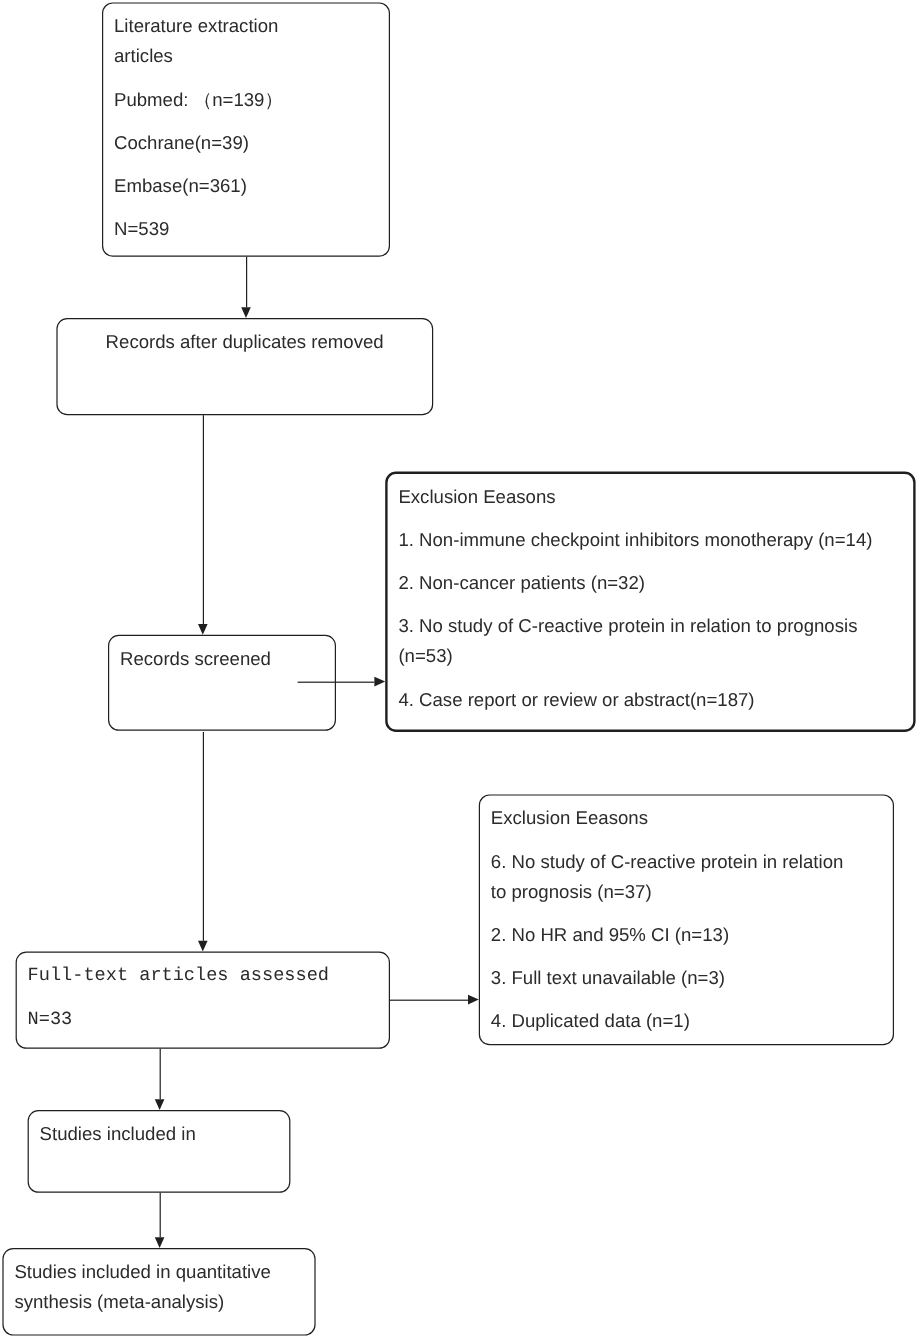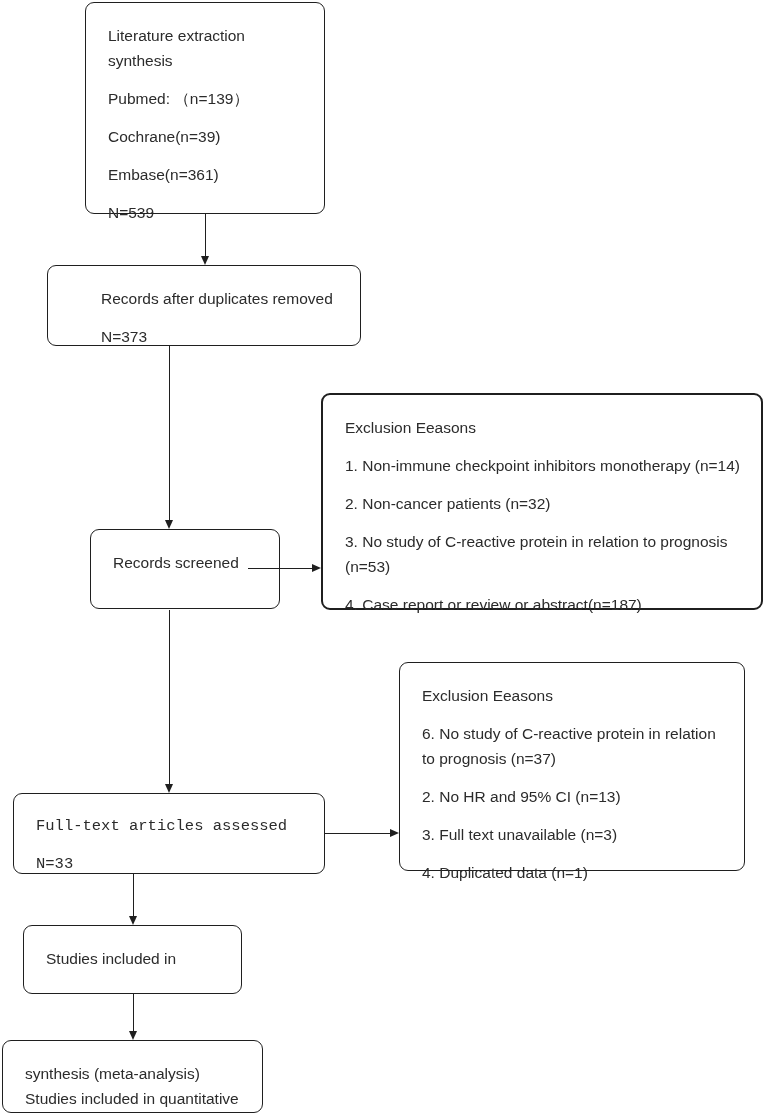--- a/index.html
+++ b/index.html
@@ -21,21 +21,21 @@
     position:absolute;
     box-sizing:border-box;
     background:var(--background);
     border:1px solid var(--border);
     border-radius:9px;
     padding:7px 9px;
     font-size:15.5px;
     line-height:25px;
   }
   .box.thick{border-width:2px;}
-  .box p{margin:13px;}
+  .box p{margin:0;}
   .box p + p{margin-top:11px;}
   .ln{display:block;white-space:nowrap;}
   .vline{position:absolute;width:1px;background:var(--line);}
   .hline{position:absolute;height:1px;background:var(--line);}
   .head-down{
     position:absolute;width:0;height:0;
     border-left:4px solid transparent;
     border-right:4px solid transparent;
     border-top:9px solid var(--line);
   }
@@ -47,21 +47,21 @@
   }
 </style>
 </head>
 <body>
 
 <div class="canvas">
 
   <div class="box" style="left:85px;top:2px;width:240px;height:212px;">
     <p>
       <span class="ln">Literature extraction</span>
-      <span class="ln">synthesis</span>
+      <span class="ln">articles</span>
     </p>
     <p>
         <span class="ln">Pubmed: （n=139）</span>
       </p>
     <p>
         <span class="ln">Cochrane(n=39)</span>
       </p>
     <p>
         <span class="ln">Embase(n=361)</span>
       </p>
@@ -69,23 +69,20 @@
         <span class="ln">N=539</span>
       </p>
   </div>
 
   <div class="vline" style="left:205px;top:214px;height:42px;"></div>
   <div class="head-down" style="left:201px;top:256px;"></div>
 
   <div class="box" style="left:47px;top:265px;width:314px;height:81px;padding-left:40px;">
     <p>
         <span class="ln">Records after duplicates removed</span>
-      </p>
-    <p>
-        <span class="ln">N=373</span>
       </p>
   </div>
 
   <div class="vline" style="left:169px;top:346px;height:174px;"></div>
   <div class="head-down" style="left:165px;top:520px;"></div>
 
   <div class="box thick" style="left:321px;top:393px;width:442px;height:217px;">
     <p>
         <span class="ln">Exclusion Eeasons</span>
       </p>
@@ -154,18 +151,18 @@
     <p>
       <span class="ln">Studies included in</span>
     </p>
   </div>
 
   <div class="vline" style="left:133px;top:994px;height:37px;"></div>
   <div class="head-down" style="left:129px;top:1031px;"></div>
 
   <div class="box" style="left:2px;top:1040px;width:261px;height:73px;">
     <p>
+      <span class="ln">Studies included in quantitative</span>
       <span class="ln">synthesis (meta-analysis)</span>
-      <span class="ln">Studies included in quantitative</span>
     </p>
   </div>
 
 </div>
 
 </body></html>

